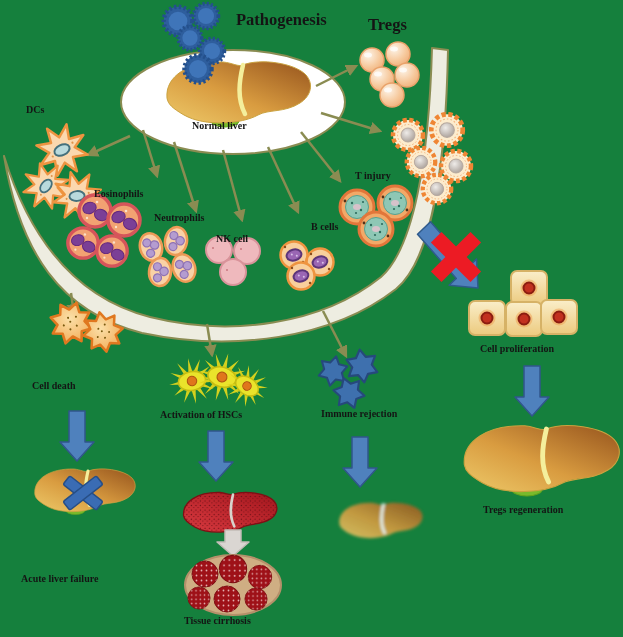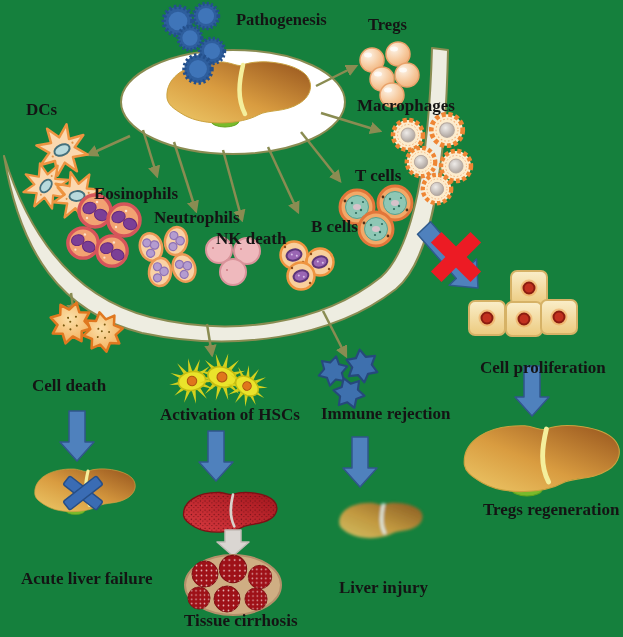--- a/index.html
+++ b/index.html
@@ -1,19 +1,19 @@
 <!DOCTYPE html>
 <html><head>
 <meta charset="utf-8">
 <style>
   html,body{margin:0;padding:0;background:#fff;}
   #canvas{position:relative;width:623px;height:637px;background:#15803d;overflow:hidden;
           font-family:"Liberation Serif",serif;}
   #art{position:absolute;left:0;top:0;}
-  .lbl{position:absolute;font-weight:bold;font-size:17px;color:#141414;white-space:nowrap;line-height:19px;}
+  .lbl{position:absolute;font-weight:bold;font-size:10px;color:#141414;white-space:nowrap;line-height:19px;}
   .lbl.big{font-size:16.5px;}
 </style>
 </head>
 <body>
 
 <div id="canvas">
 <svg id="art" width="623" height="637" viewBox="0 0 623 637">
 <defs>
   <linearGradient id="liverGrad" x1="0" y1="1" x2="1" y2="0">
     <stop offset="0" stop-color="#edc969"></stop>
@@ -304,30 +304,29 @@
 <g transform="translate(337,497) scale(0.58)" filter="url(#blurF)" opacity="0.88">
   <use href="#liverPath" fill="url(#liverGrad)"></use>
   <path d="M80,13 C76,30 74,46 82,62" fill="none" stroke="#ffffff" stroke-width="5" stroke-linecap="round"></path>
 </g>
 
 <use href="#liverHealthy" transform="translate(460,415) scale(1.08)"></use>
 </svg>
 
 <div class="lbl big" style="left:236px;top:10px;">Pathogenesis</div>
 <div class="lbl big" style="left:368px;top:15px;">Tregs</div>
-<div class="lbl" style="left:357px;top:96px;">Macrophages</div>
+<div class="lbl" style="left:192px;top:116px;">Normal liver</div>
 <div class="lbl" style="left:26px;top:100px;">DCs</div>
-<div class="lbl" style="left:355px;top:166px;">T cells</div>
+<div class="lbl" style="left:355px;top:166px;">T injury</div>
 <div class="lbl" style="left:94px;top:184px;">Eosinophils</div>
 <div class="lbl" style="left:154px;top:208px;">Neutrophils</div>
-<div class="lbl" style="left:216px;top:229px;">NK death</div>
+<div class="lbl" style="left:216px;top:229px;">NK cell</div>
 <div class="lbl" style="left:283px;top:217px;margin-left:28px;">B cells</div>
 <div class="lbl" style="left:32px;top:376px;">Cell death</div>
 <div class="lbl" style="left:321px;top:404px;">Immune rejection</div>
 <div class="lbl" style="left:160px;top:405px;">Activation of HSCs</div>
-<div class="lbl" style="left:480px;top:339px;margin-top:19px;">Cell proliferation</div>
+<div class="lbl" style="left:480px;top:339px;">Cell proliferation</div>
 <div class="lbl" style="left:21px;top:569px;">Acute liver failure</div>
 <div class="lbl" style="left:184px;top:611px;">Tissue cirrhosis</div>
 <div class="lbl" style="left:339px;top:578px;">
-  <div>Liver injury</div>
 </div>
 <div class="lbl" style="left:483px;top:500px;">Tregs regeneration</div>
 </div>
 
 </body></html>

